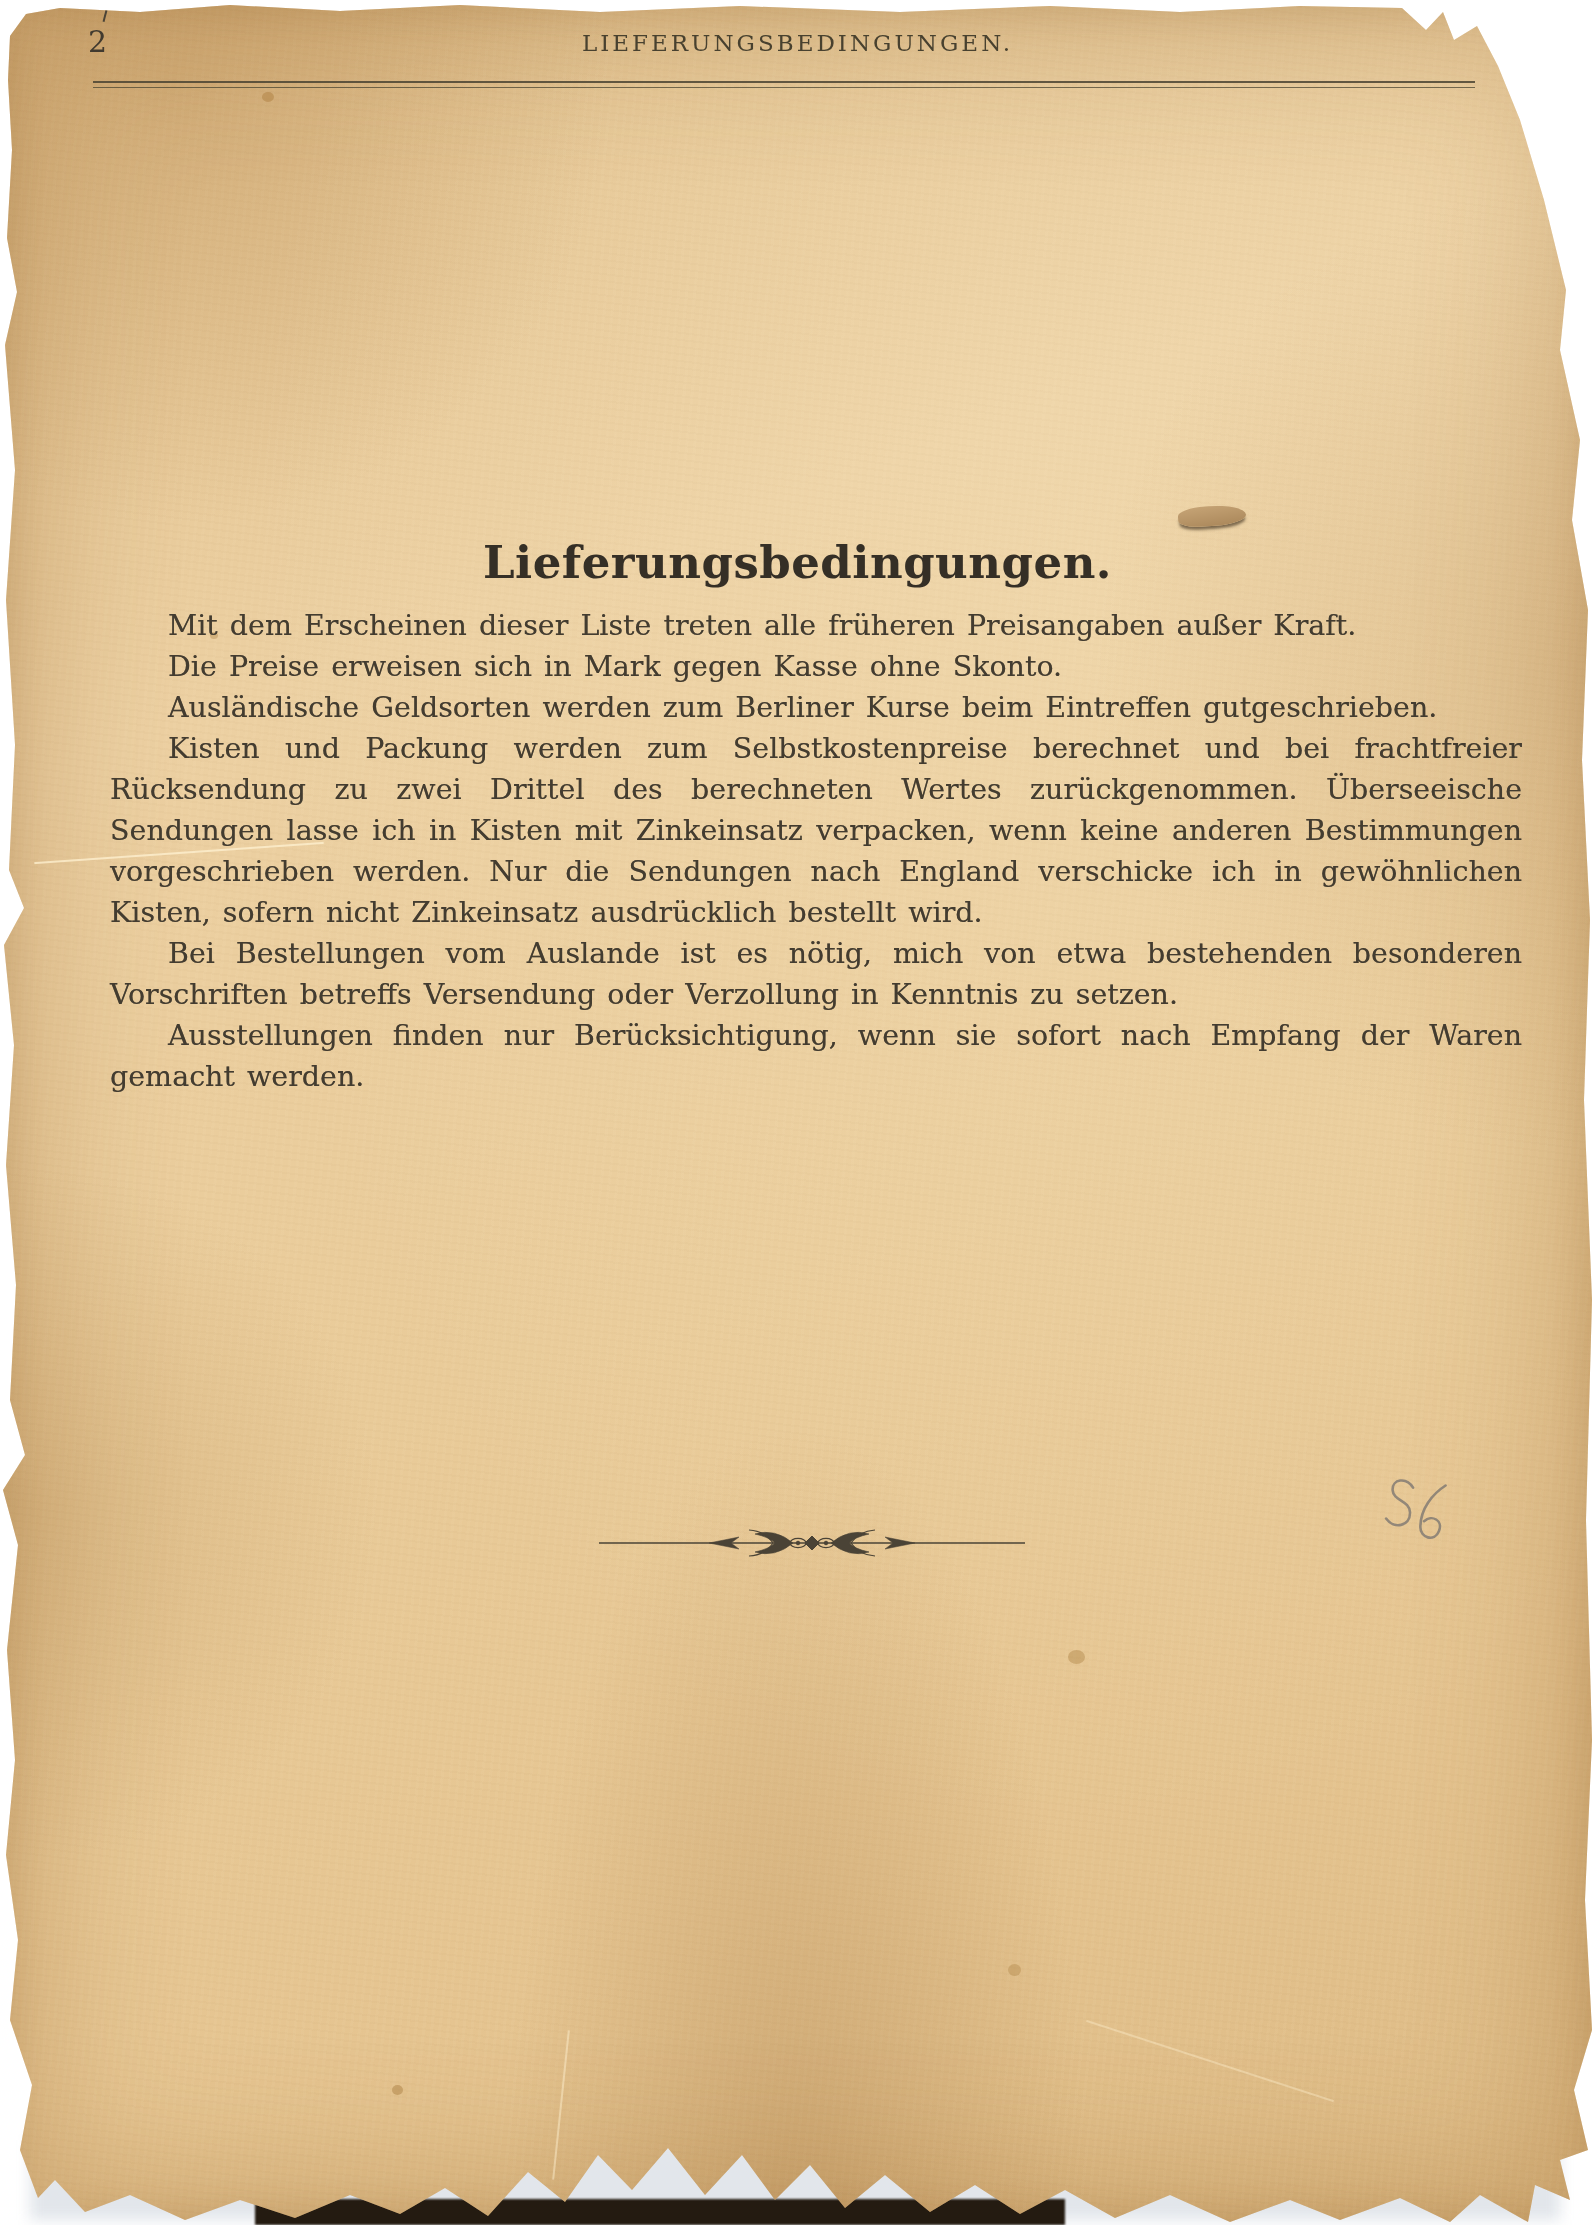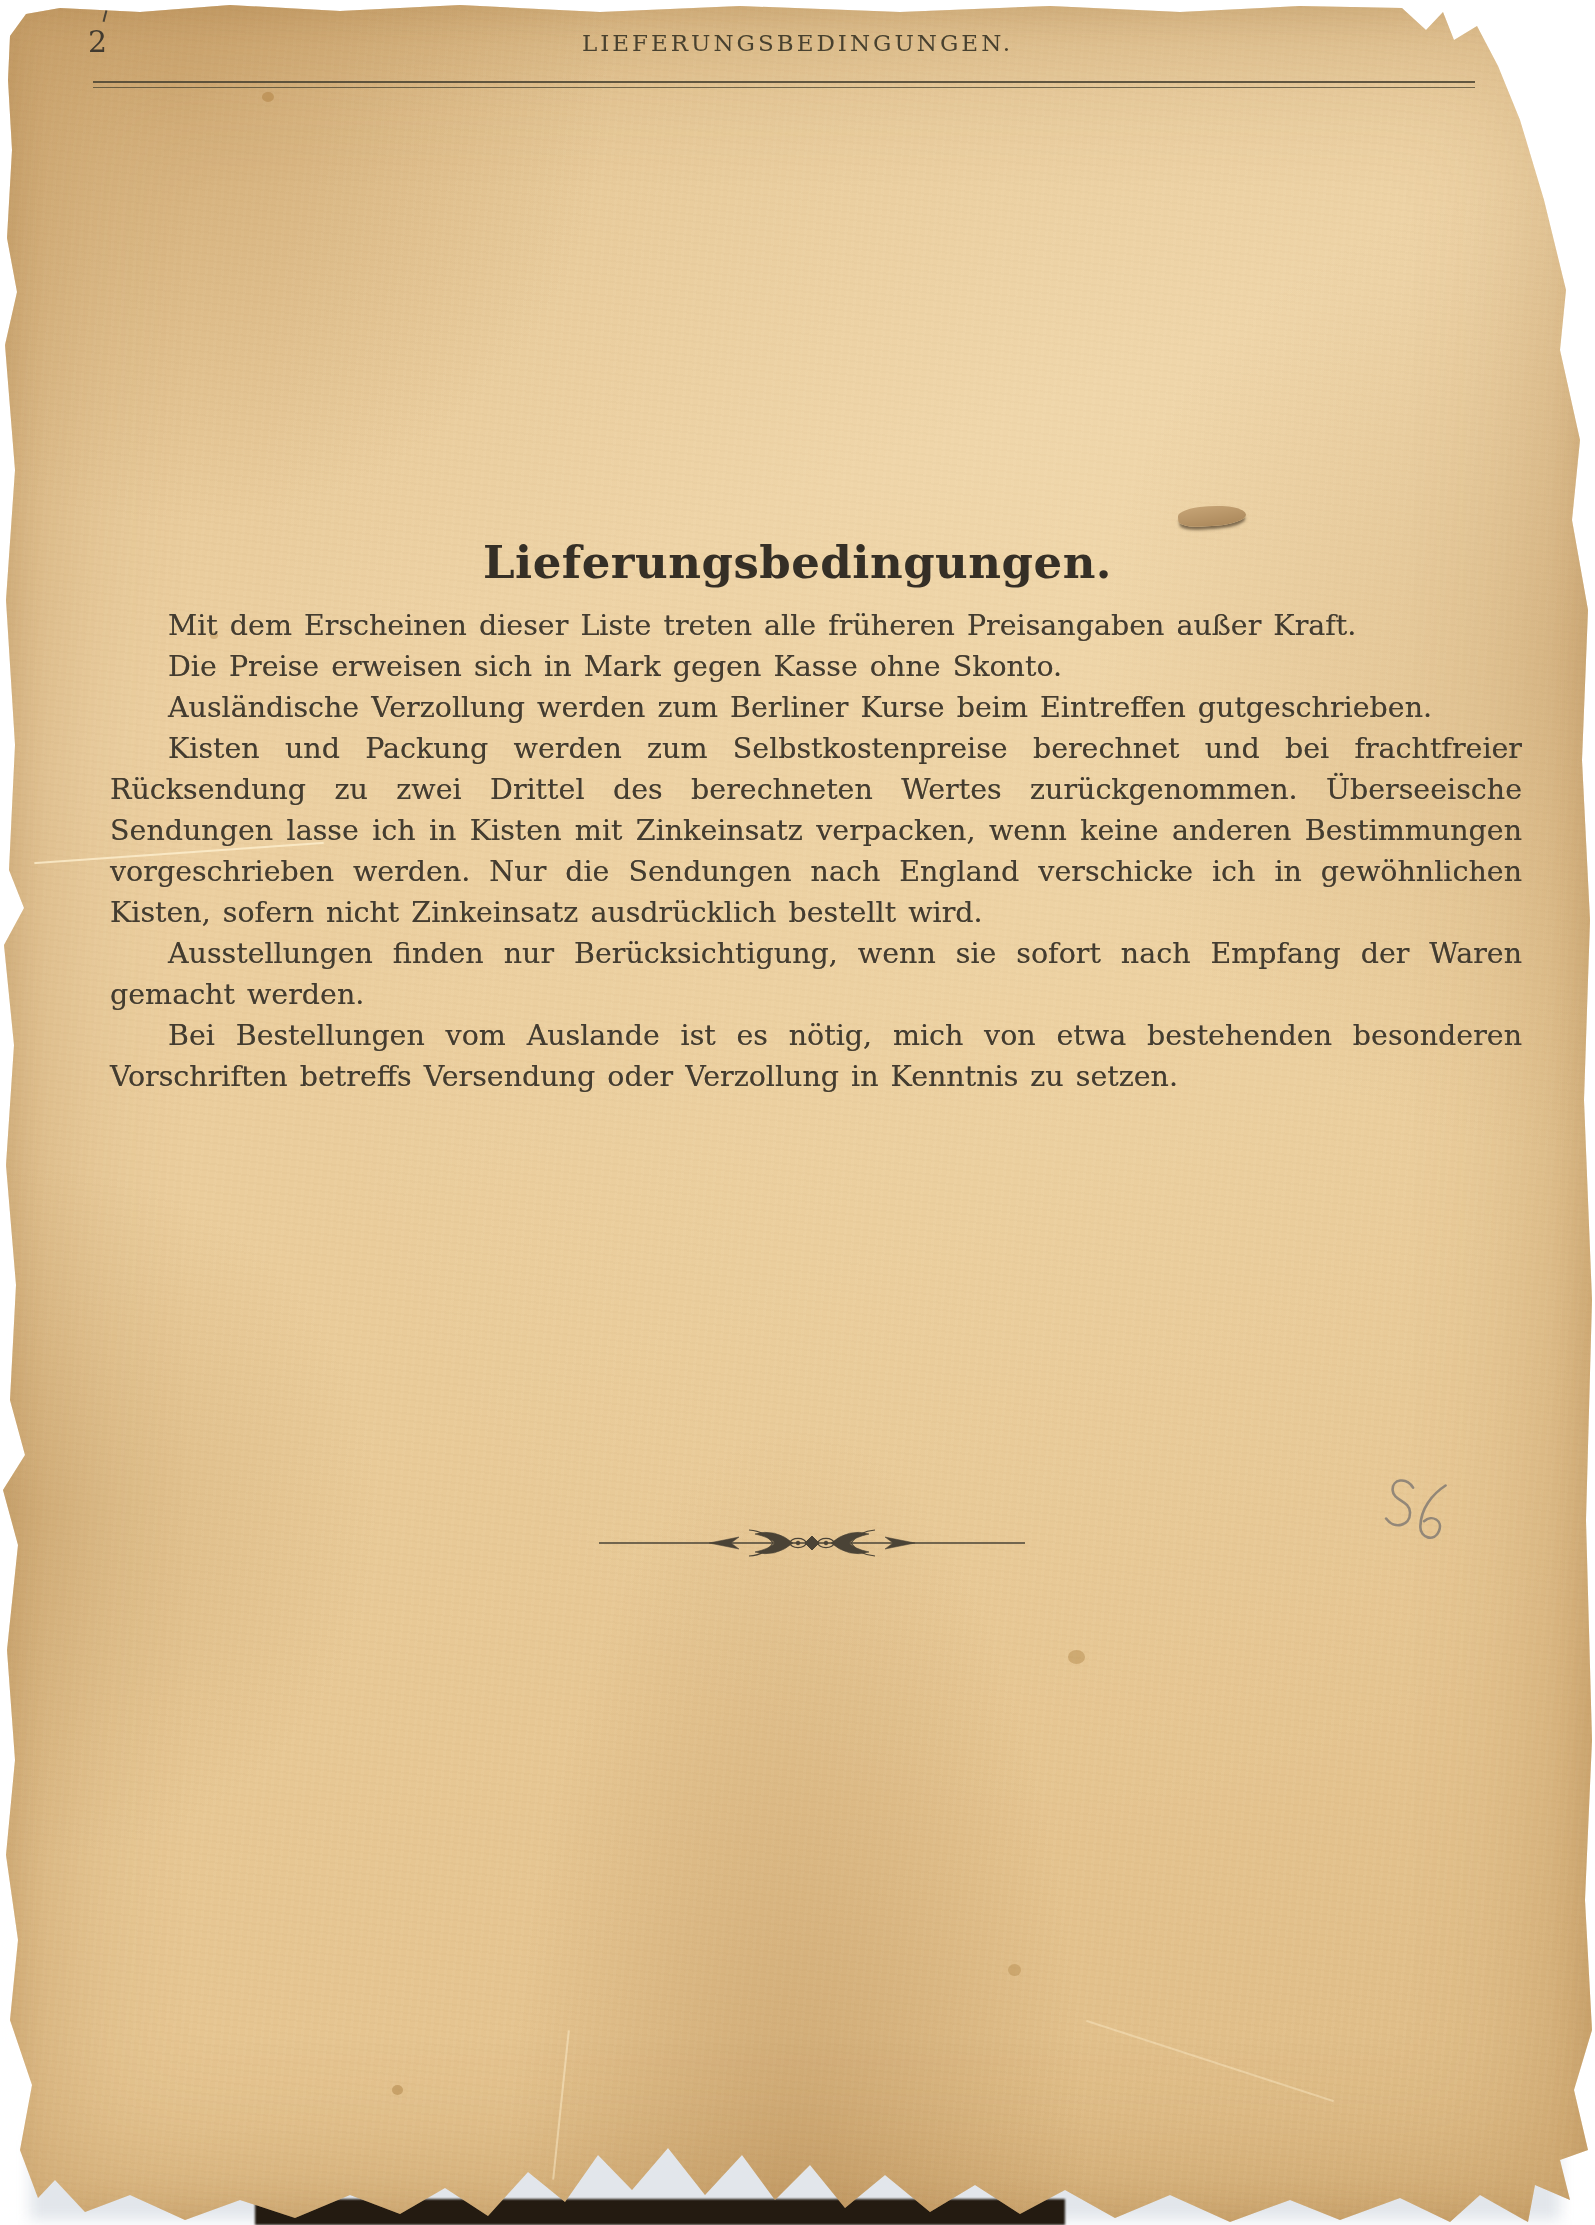--- a/index.html
+++ b/index.html
@@ -120,24 +120,24 @@
 
     <div id="page-number" class="ink">2</div>
     <div id="running-header">LIEFERUNGSBEDINGUNGEN.</div>
     <div id="header-rule"></div>
 
     <div id="doc-title">Lieferungsbedingungen.</div>
 
     <div id="body-text">
       <p>Mit dem Erscheinen dieser Liste treten alle früheren Preisangaben außer Kraft.</p>
       <p>Die Preise erweisen sich in Mark gegen Kasse ohne Skonto.</p>
-      <p>Ausländische Verzollung werden zum Berliner Kurse beim Eintreffen gutgeschrieben.</p>
+      <p>Ausländische Geldsorten werden zum Berliner Kurse beim Eintreffen gutgeschrieben.</p>
       <p>Kisten und Packung werden zum Selbstkostenpreise berechnet und bei frachtfreier Rücksendung zu zwei Drittel des berechneten Wertes zurückgenommen.  Überseeische Sendungen lasse ich in Kisten mit Zinkeinsatz verpacken, wenn keine anderen Bestimmungen vorgeschrieben werden.  Nur die Sendungen nach England verschicke ich in gewöhnlichen Kisten, sofern nicht Zinkeinsatz ausdrücklich bestellt wird.</p>
+      <p>Bei Bestellungen vom Auslande ist es nötig, mich von etwa bestehenden besonderen Vorschriften betreffs Versendung oder Verzollung in Kenntnis zu setzen.</p>
       <p>Ausstellungen finden nur Berücksichtigung, wenn sie sofort nach Empfang der Waren gemacht werden.</p>
-      <p>Bei Bestellungen vom Auslande ist es nötig, mich von etwa bestehenden besonderen Vorschriften betreffs Versendung oder Verzollung in Kenntnis zu setzen.</p>
     </div>
 
     <svg id="divider" viewBox="0 0 430 32" xmlns="http://www.w3.org/2000/svg">
       <g stroke="#4a4336" fill="#4a4336">
         <line x1="2" y1="16" x2="428" y2="16" stroke-width="1.3" fill="none"></line>
 
         <polygon points="112,16 142,10 134,16 142,22" stroke-width="0.5"></polygon>
 
         <path d="M196 16 Q178 1 158 7 Q172 10 178 16 Q172 22 158 25 Q178 31 196 16 Z" stroke-width="0.6"></path>
         <path d="M176 16 Q168 4 152 3 M176 16 Q168 28 152 29" fill="none" stroke-width="1.2"></path>

